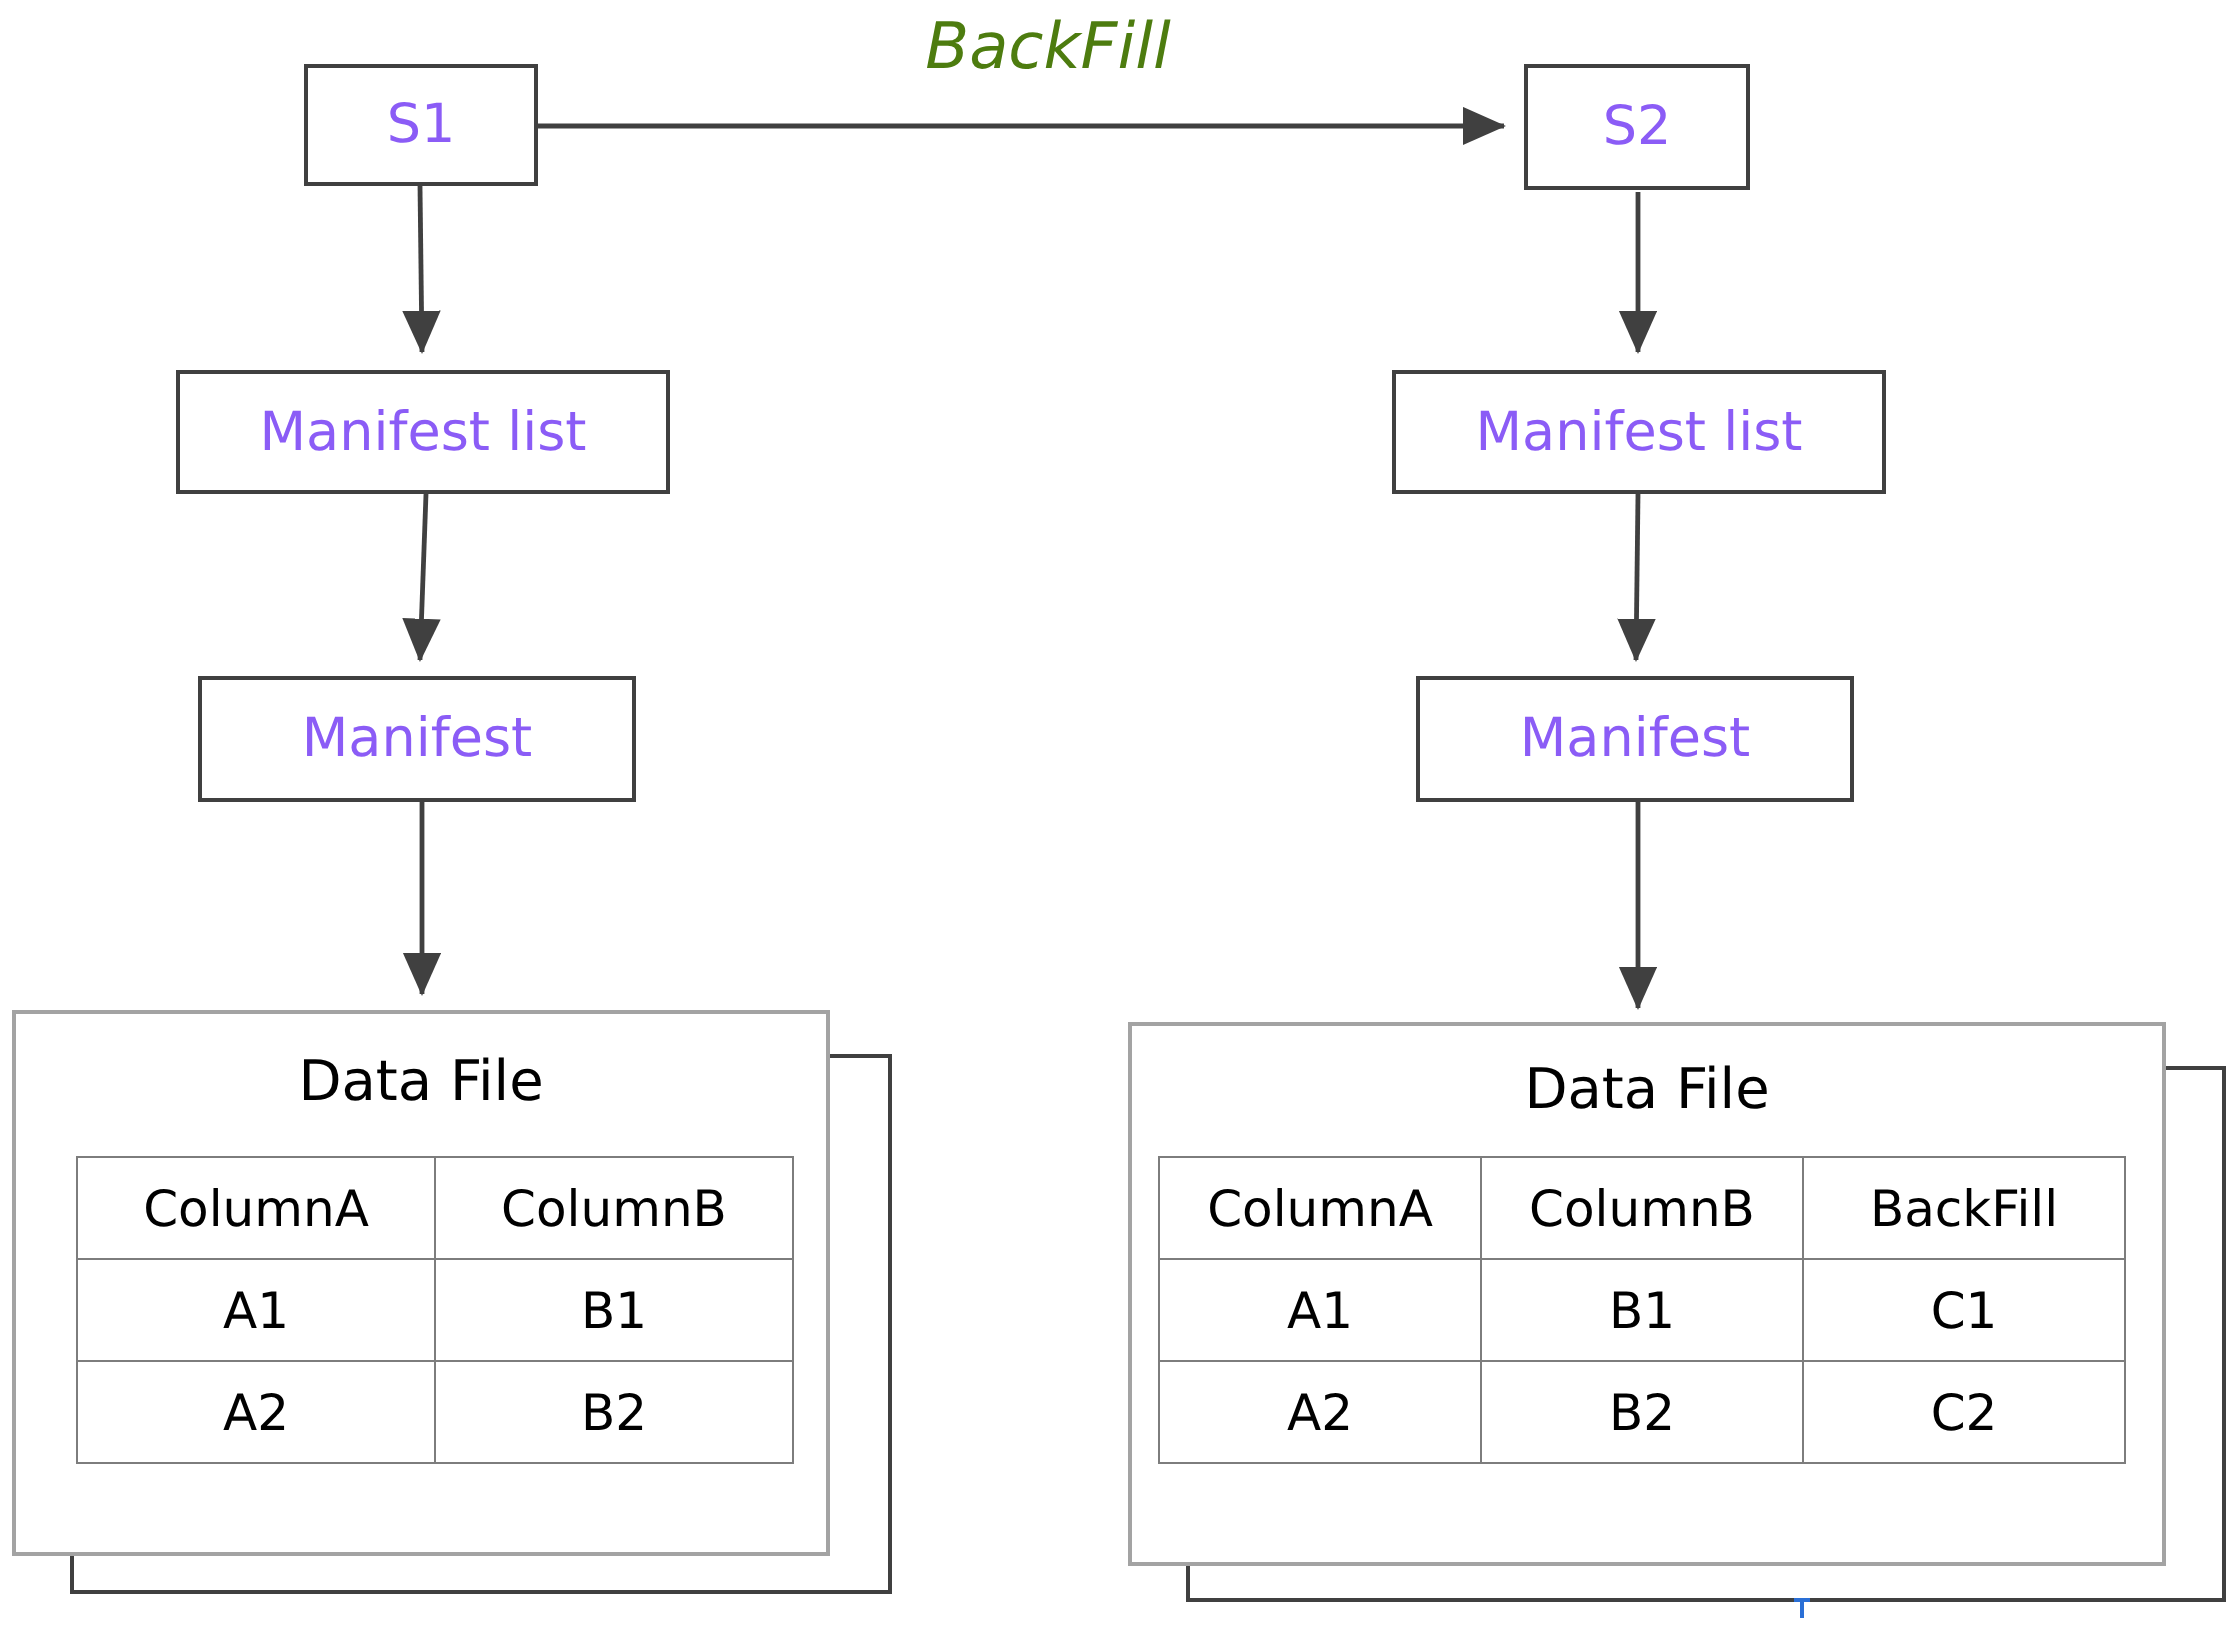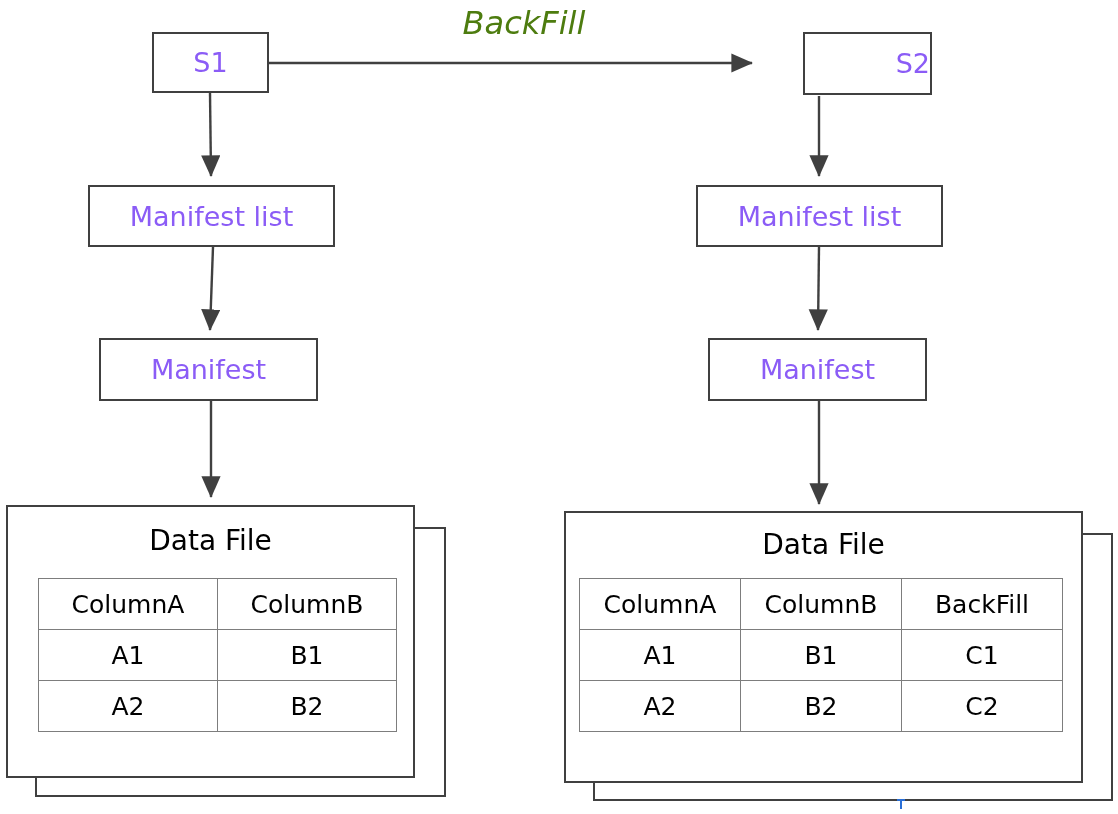--- a/index.html
+++ b/index.html
@@ -53,21 +53,21 @@
     position: absolute;
     box-sizing: border-box;
     background: #ffffff;
     border: 2px solid #404040;
     z-index: 1;
   }
   .card-front {
     position: absolute;
     box-sizing: border-box;
     background: #ffffff;
-    border: 2px solid #404040;
+    border: 2px solid #a3a3a3;
     z-index: 2;
   }
   .card-title {
     position: absolute;
     left: 0;
     right: 0;
     text-align: center;
     font-size: 28px;
     line-height: 1;
     color: #000000;
@@ -174,21 +174,21 @@
           <td>B1</td>
         </tr>
         <tr>
           <td>A2</td>
           <td>B2</td>
         </tr>
       </tbody>
     </table>
   </div>
 
-  <div class="node stage-box" style="left:803px; top:32px; width:129px; height:63px;justify-content:flex-end;">
+  <div class="node stage-box" style="left:762px; top:32px; width:113px; height:63px;">
     <span class="node-label">S2</span>
   </div>
 
   <div class="node" style="left:696px; top:185px; width:247px; height:62px;">
     <span class="node-label">Manifest list</span>
   </div>
 
   <div class="node" style="left:708px; top:338px; width:219px; height:63px;">
     <span class="node-label">Manifest</span>
   </div>

